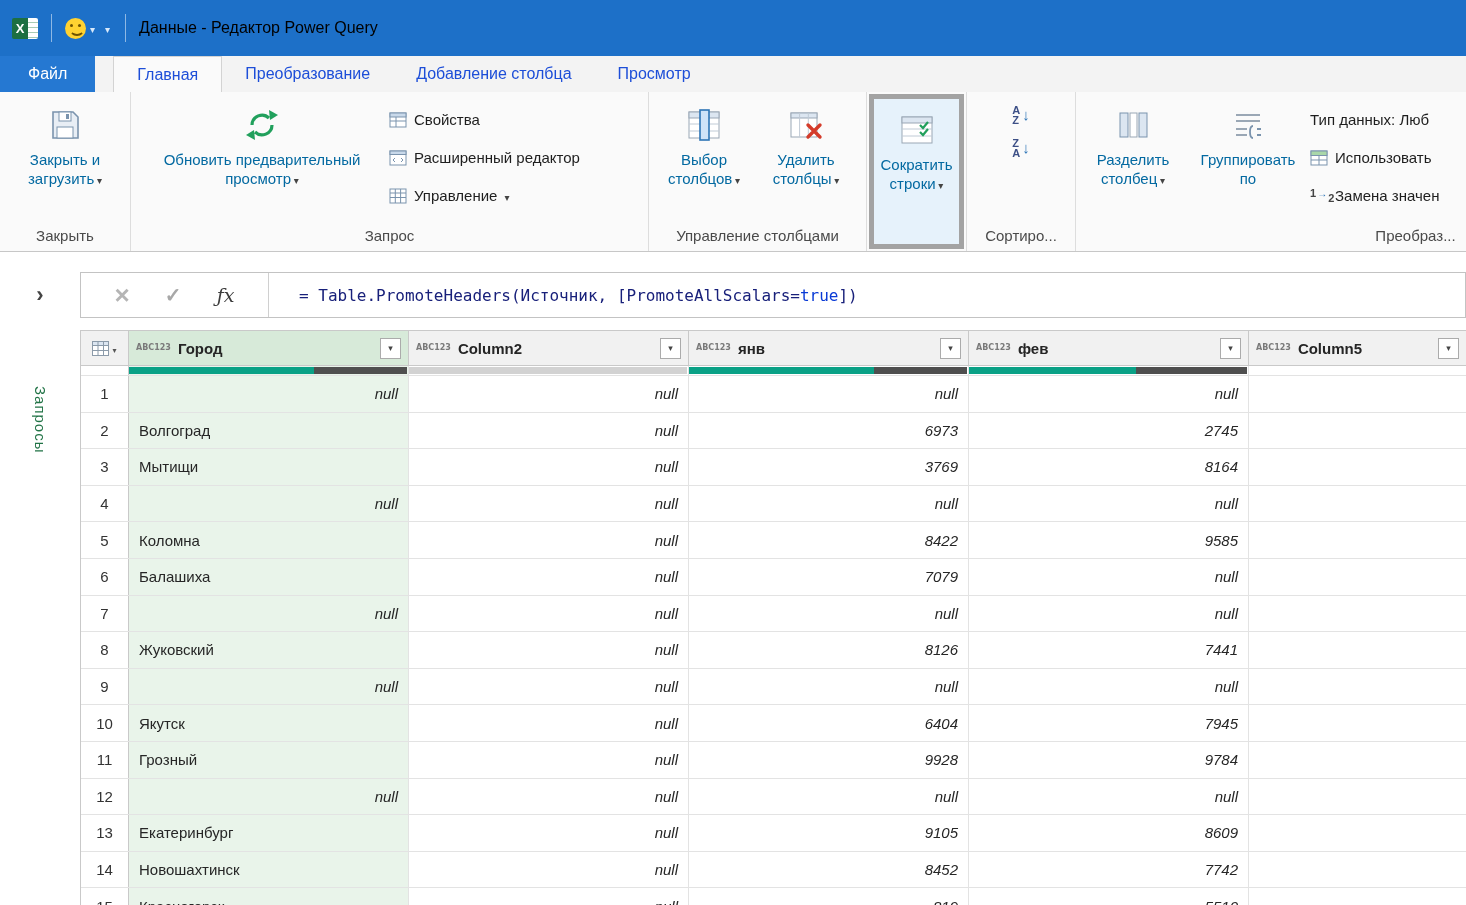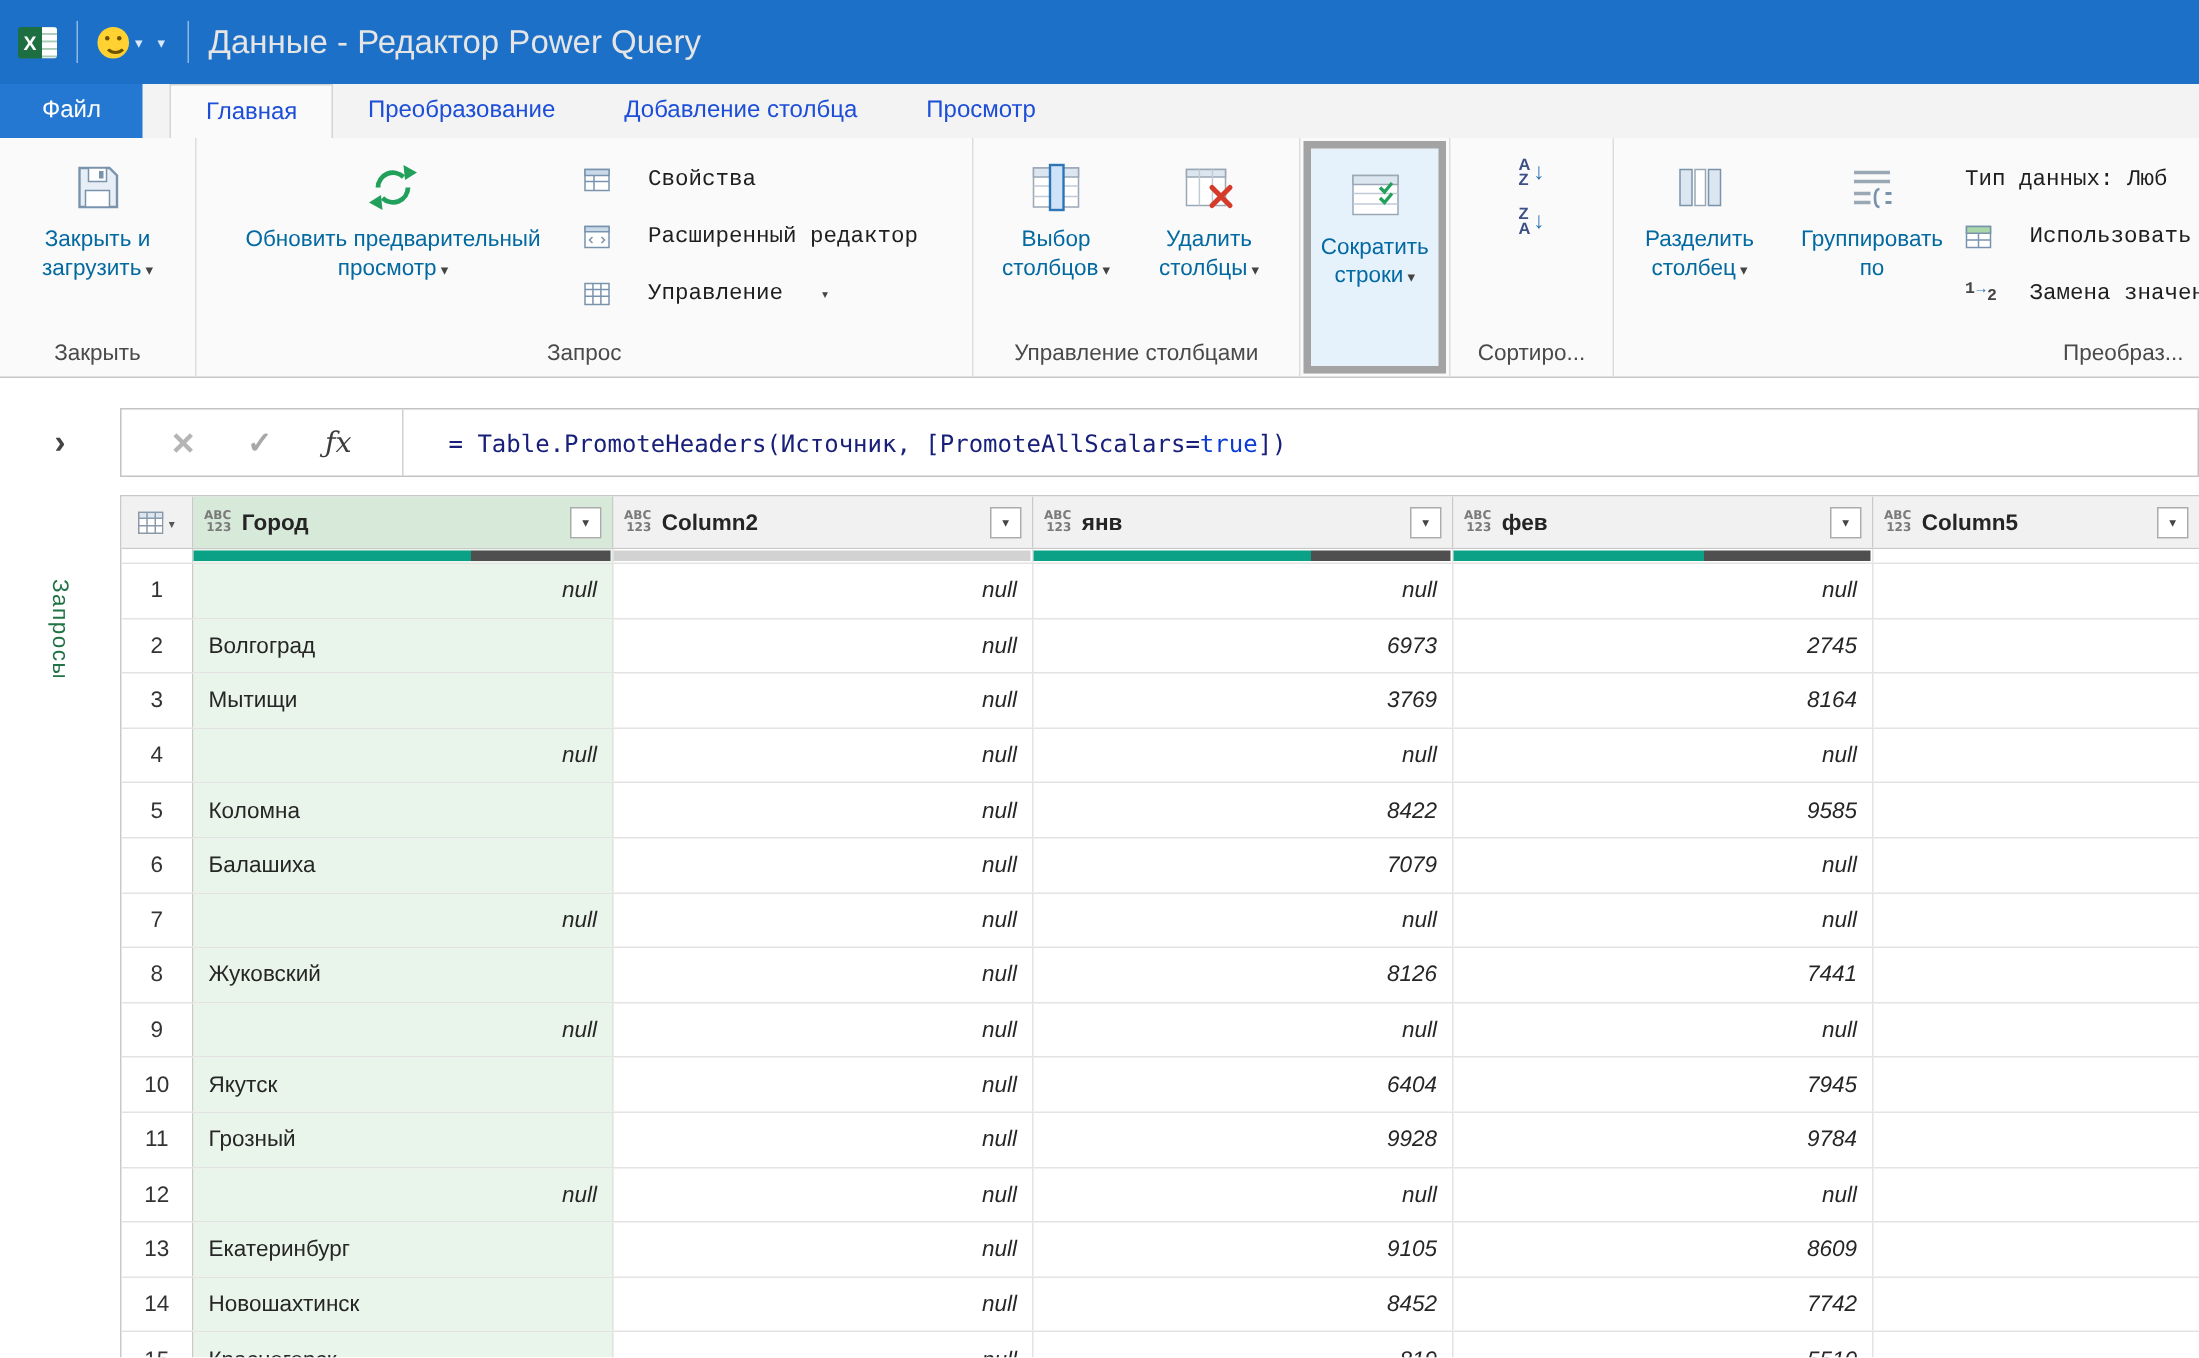--- a/index.html
+++ b/index.html
@@ -16,40 +16,40 @@
   .tb-sep { width:1px; height:28px; background:rgba(255,255,255,.5); margin:0 9px; }
   .smiley-btn { display:flex; align-items:center; gap:4px; padding:3px 4px; }
   .smiley { width:21px; height:21px; border-radius:50%; background:#ffd231; position:relative; display:inline-block; }
   .smiley::before { content:""; position:absolute; top:6px; left:5px; width:3px; height:3px;
     background:#6e5200; border-radius:50%; box-shadow:8px 0 0 #6e5200; }
   .smiley::after { content:""; position:absolute; top:10px; left:4px; width:12px; height:6px;
     border:2px solid #6e5200; border-top:none; border-left-color:transparent; border-right-color:transparent;
     border-radius:0 0 10px 10px; }
   .tb-caret::after { content:"▾"; font-size:10px; color:#d8e9fb; }
   .qat-btn { padding:3px 6px; }
-  .tb-title { color:#e5e5e5; font-size:22px; margin-left:4px; white-space:nowrap; }
+  .tb-title { color:#000000; font-size:16px; margin-left:4px; white-space:nowrap; }
 
   
   .tabstrip { height:36px; background:#f3f3f3; display:flex; align-items:stretch; }
   .tab { padding:0 23px; display:flex; align-items:center; font-size:16px; color:#1d4ed8; white-space:nowrap; cursor:default; }
   .tab.file { background:#2578d2; color:#fff; padding:0 28px; }
   .tab.active { background:#fafafa; border:1px solid #d3d3d3; border-bottom:none; margin-left:18px; }
 
   
   .ribbon { height:160px; background:#fafafa; border-bottom:1px solid #c7c7c7; display:flex; overflow:hidden; }
   .rgroup { flex-shrink:0; display:flex; flex-direction:column; }
   .rgroup + .rgroup { border-left:1px solid #dddddd; }
   .rgroup-body { flex:1; display:flex; align-items:flex-start; padding:5px 4px 0 4px; }
   .rgroup-label { height:25px; text-align:center; font-size:15px; color:#4a4a4a; line-height:20px; white-space:nowrap; overflow:hidden; }
   .bigbtn { display:flex; flex-direction:column; align-items:center; padding:3px 4px; cursor:default; }
   .bigbtn .icon { height:50px; display:flex; align-items:center; justify-content:center; }
   .bigbtn .lbl { font-size:15px; color:#0369a1; text-align:center; line-height:19px; white-space:nowrap; }
   .drop::after { content:" ▾"; font-size:10px; color:#444; }
   .smallbtns { display:flex; flex-direction:column; gap:11px; padding-top:9px; }
-  .smallbtn { display:flex; align-items:center; gap:25px; font-size:15px; color:#1e1e1e; height:27px; white-space:nowrap; cursor:default;font-family:Liberation Mono, monospace; }
+  .smallbtn { display:flex; align-items:center; gap:7px; font-size:15px; color:#1e1e1e; height:27px; white-space:nowrap; cursor:default; }
   .g-close { width:130px; } .g-close .bigbtn { width:120px; margin:0 auto; }
   .g-query { width:518px; } .g-query .bigbtn { width:254px; }
   .g-cols { width:218px; }  .g-cols .bigbtn { width:102px; }
   .g-reduce { width:100px; padding:2px; }
   .g-reduce .bigbtn { border:5px solid #a3a3a3; background:#e6f2fb; width:100%; height:100%; padding-top:6px; }
   .g-sort { width:109px; }
   .g-transform { width:680px; }
   .g-transform .bigbtn.split { width:106px; } .g-transform .bigbtn.groupby { width:124px; }
   .sortbtns { display:flex; flex-direction:column; gap:9px; margin:6px auto 0; }
   .sort-icon { display:flex; align-items:center; gap:2px; padding:2px 6px; }
@@ -82,22 +82,22 @@
   
   .grid { flex:1; overflow:hidden; border-top:1px solid #c9c9c9; border-left:1px solid #c9c9c9; }
   .grid-header { display:flex; height:35px; border-bottom:1px solid #c9c9c9; }
   .corner { width:48px; flex-shrink:0; background:#f1f1f1; border-right:1px solid #c9c9c9;
     display:flex; align-items:center; justify-content:center; gap:3px; }
   .corner-caret::after { content:"▾"; font-size:8px; color:#555; }
   .col-header { width:280px; flex-shrink:0; background:#f1f1f1; border-right:1px solid #c9c9c9;
     display:flex; align-items:center; gap:7px; padding:0 7px; }
   .col-header.sel { background:#d7ead9; }
   .col-header:last-child { flex:1; border-right:none; }
-  .type-icon { display:flex; flex-direction:column; font-size:8px; line-height:8px; color:#7a7a7a;
-    font-weight:bold; font-family:"DejaVu Sans", sans-serif;align-items:flex-end; }
+  .type-icon { display:flex; flex-direction:row; font-size:8px; line-height:8px; color:#7a7a7a;
+    font-weight:bold; font-family:"DejaVu Sans", sans-serif; }
   .col-name { flex:1; font-size:15px; font-weight:bold; color:#252525; white-space:nowrap; overflow:hidden; }
   .filter-btn { width:21px; height:21px; border:1px solid #ababab; background:#fff; flex-shrink:0;
     display:flex; align-items:center; justify-content:center; }
   .filter-btn::after { content:"▾"; font-size:9px; color:#444; }
   .quality-row { display:flex; height:10px; border-bottom:1px solid #e3e3e3; }
   .q-spacer { width:48px; flex-shrink:0; border-right:1px solid #c9c9c9; }
   .q-cell { width:280px; flex-shrink:0; border-right:1px solid #e3e3e3; display:flex; padding:1px 1px 1px 0; }
   .q-cell.sel { background:#e9f4ea; }
   .q-cell:last-child { flex:1; border-right:none; }
   .q-seg { height:100%; }

